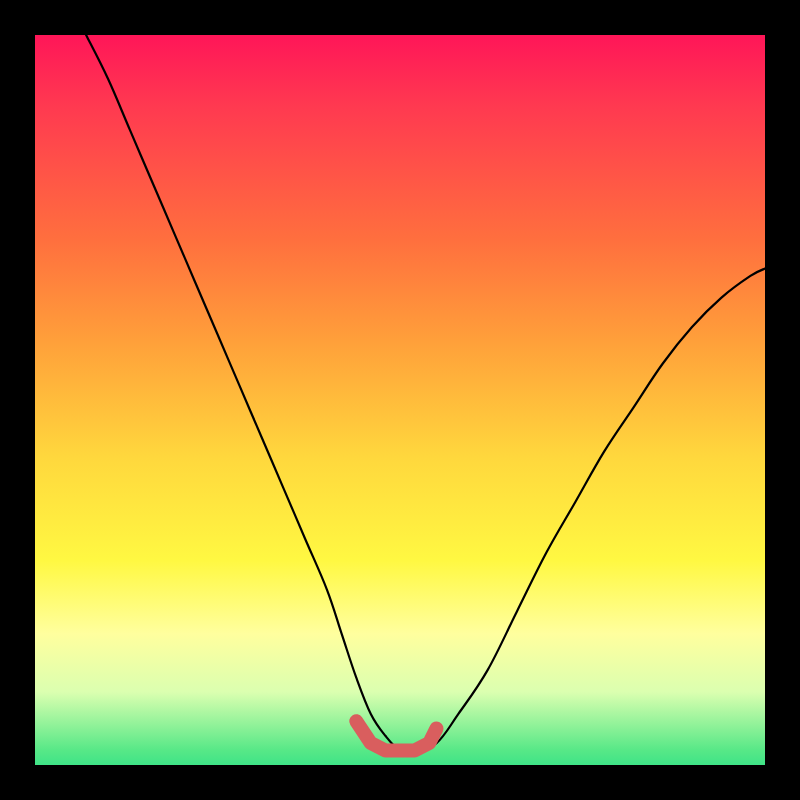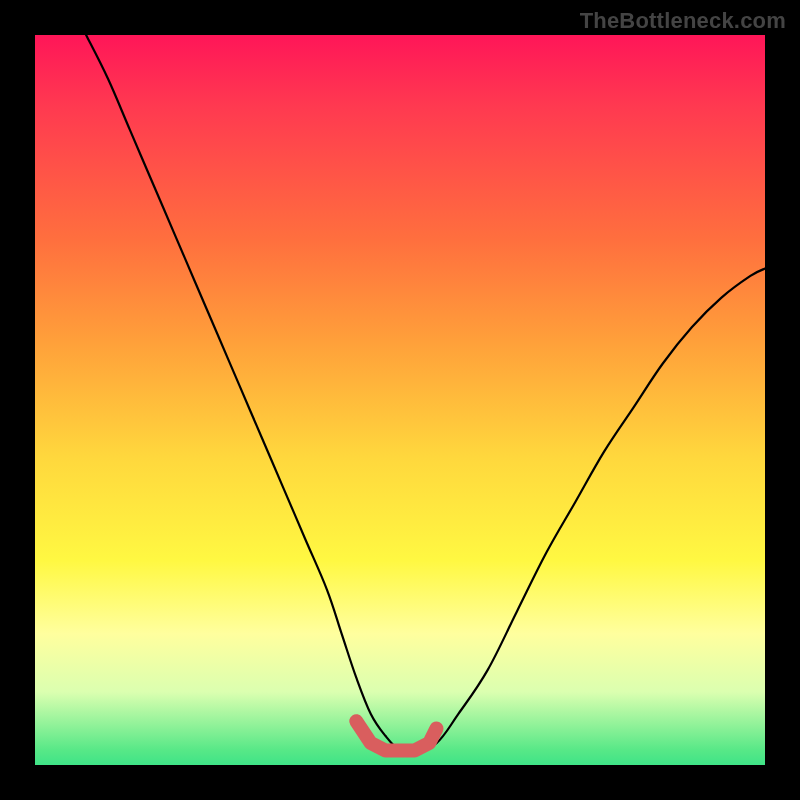--- a/index.html
+++ b/index.html
@@ -60,14 +60,13 @@
 </head>
 <body>
 
 <div class="frame">
   <div class="plot">
     <svg class="curve" viewBox="0 0 730 730" preserveAspectRatio="none">
       <path id="main-curve" fill="none" stroke="#000000" stroke-width="2.2" stroke-linecap="round" d="M 51.10 0.00 C 55.04 7.88, 65.12 26.72, 73.00 43.80 C 80.88 60.88, 87.02 76.50, 94.90 94.90 C 102.78 113.30, 108.92 127.60, 116.80 146.00 C 124.68 164.40, 130.82 178.70, 138.70 197.10 C 146.58 215.50, 152.72 229.80, 160.60 248.20 C 168.48 266.60, 174.62 280.90, 182.50 299.30 C 190.38 317.70, 196.52 332.00, 204.40 350.40 C 212.28 368.80, 218.42 383.10, 226.30 401.50 C 234.18 419.90, 240.32 434.20, 248.20 452.60 C 256.08 471.00, 262.22 485.30, 270.10 503.70 C 277.98 522.10, 285.43 537.72, 292.00 554.80 C 298.57 571.88, 301.34 582.83, 306.60 598.60 C 311.86 614.37, 315.94 627.95, 321.20 642.40 C 326.46 656.85, 330.54 668.39, 335.80 678.90 C 341.06 689.41, 345.14 694.23, 350.40 700.80 C 355.66 707.37, 359.74 712.77, 365.00 715.40 C 370.26 718.03, 373.03 716.71, 379.60 715.40 C 386.17 714.09, 393.62 714.67, 401.50 708.10 C 409.38 701.53, 414.20 692.04, 423.40 678.90 C 432.60 665.76, 442.09 653.50, 452.60 635.10 C 463.11 616.70, 471.29 597.72, 481.80 576.70 C 492.31 555.68, 500.49 538.01, 511.00 518.30 C 521.51 498.59, 529.69 485.60, 540.20 467.20 C 550.71 448.80, 558.89 433.18, 569.40 416.10 C 579.91 399.02, 588.09 388.07, 598.60 372.30 C 609.11 356.53, 617.29 342.95, 627.80 328.50 C 638.31 314.05, 646.49 303.83, 657.00 292.00 C 667.51 280.17, 675.69 272.00, 686.20 262.80 C 696.71 253.60, 707.52 246.16, 715.40 240.90 C 723.28 235.64, 727.37 234.91, 730.00 233.60"></path>
       <path id="marker-curve" fill="none" stroke="#d95e5e" stroke-width="14" stroke-linecap="round" stroke-linejoin="round" d="M 321.20 686.20 L 335.80 708.10 L 350.40 715.40 L 365.00 715.40 L 379.60 715.40 L 394.20 708.10 L 401.50 693.50"></path>
     </svg>
   </div>
-  <div class="attribution">TheBottleneck.com</div>
 </div>
 
 </body></html>

